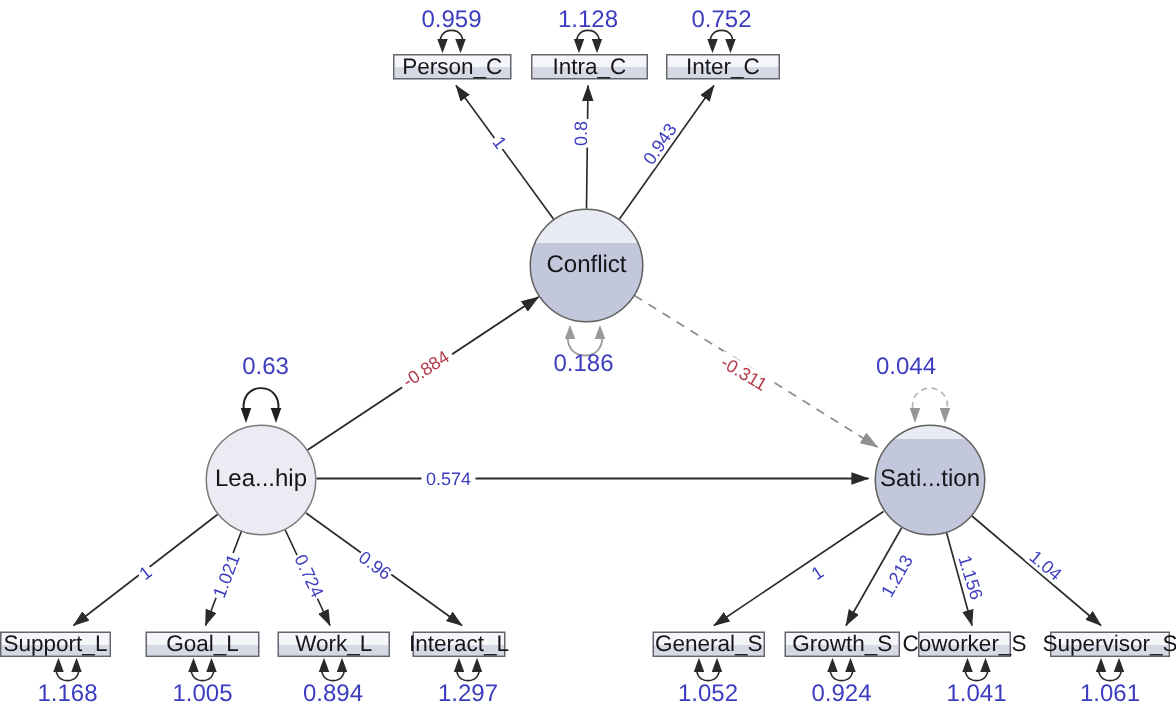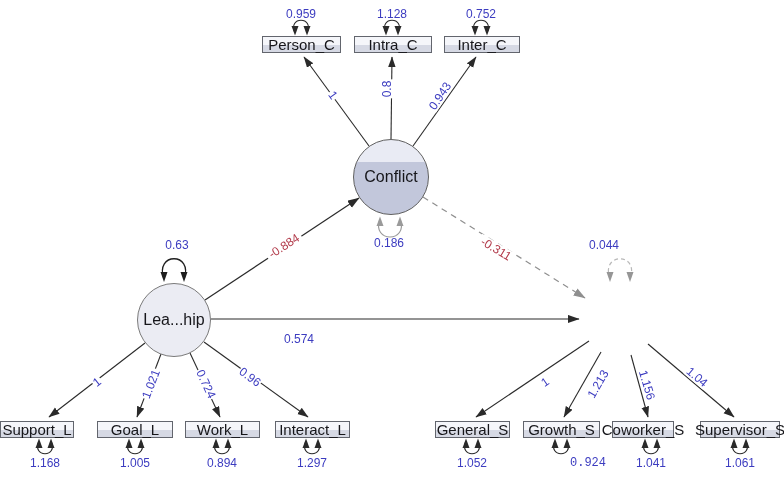--- a/index.html
+++ b/index.html
@@ -18,33 +18,33 @@
   .node-circle{
     position:absolute;border-radius:50%;box-sizing:border-box;
     border:1px solid #5f5f5f;
     display:flex;align-items:center;justify-content:center;
     font-size:16px;color:#16161a;
   }
   .circ-two-tone{background:linear-gradient(#e9ebf4 0 30%, #c2c7db 30% 100%);}
   .circ-thin-top{background:linear-gradient(#e9ebf4 0 12%, #c2c7db 12% 100%);}
   .circ-plain{background:#ebecf3;border-color:#7a7a7a;}
   .val{
-    position:absolute;font-size:12px;color:#3c3cc0;line-height:1;
+    position:absolute;font-size:16px;color:#3c3cc0;line-height:1;
     transform:translate(-50%,-50%);white-space:nowrap;
   }
   .loading{
     position:absolute;font-size:12px;color:#3c3cc0;line-height:1;
     background:#fff;padding:0 1px;white-space:nowrap;
   }
   .pathlab{
     position:absolute;font-size:12px;line-height:1;background:#fff;
     padding:0 3px;white-space:nowrap;
   }
   .neg{color:#b23a4a;}
-  .pos{color:#3c3cc0;margin-top:20px;}
+  .pos{color:#3c3cc0;}
 </style>
 </head>
 <body>
 
 <div id="canvas">
 
   <svg width="784" height="482">
     <defs>
       <marker id="ab" markerWidth="11" markerHeight="8" refX="9.5" refY="3.5" orient="auto">
         <path d="M0,0 L10,3.5 L0,7 Z" fill="#2a2a2a"></path>
@@ -145,41 +145,44 @@
       <polygon points="396.5,226 403.5,226 400,216.5" fill="#9a9a9a"></polygon>
     </g>
   </svg>
 
   <div class="node-circle circ-two-tone" style="left:353px;top:139px;width:76px;height:76px;">
     <span>Conflict</span>
   </div>
   <div class="node-circle circ-plain" style="left:137px;top:283px;width:74px;height:74px;">
     <span>Lea...hip</span>
   </div>
+  <div class="node-circle circ-thin-top" style="left:583px;top:283px;width:74px;height:74px;">
+    <span>Sati...tion</span>
+  </div>
 
   <div class="node-rect" style="left:262px;top:36px;width:79px;">
     <span>Person_C</span>
   </div>
   <div class="node-rect" style="left:354px;top:36px;width:78px;">
     <span>Intra_C</span>
   </div>
   <div class="node-rect" style="left:444px;top:36px;width:76px;">
     <span>Inter_C</span>
   </div>
 
   <div class="node-rect" style="left:0;top:421px;width:74px;">
     <span>Support_L</span>
   </div>
   <div class="node-rect" style="left:97px;top:421px;width:76px;">
     <span>Goal_L</span>
   </div>
   <div class="node-rect" style="left:185px;top:421px;width:75px;">
     <span>Work_L</span>
   </div>
-  <div class="node-rect" style="left:275px;top:421px;width:75px;">
+  <div class="node-rect" style="left:275px;top:421px;width:62px;">
     <span>Interact_L</span>
   </div>
 
   <div class="node-rect" style="left:435px;top:421px;width:75px;">
     <span>General_S</span>
   </div>
   <div class="node-rect" style="left:523px;top:421px;width:77px;">
     <span>Growth_S</span>
   </div>
   <div class="node-rect" style="left:612px;top:421px;width:62px;">
@@ -191,21 +194,21 @@
 
   <div class="val" style="left:301px;top:14px;">0.959</div>
   <div class="val" style="left:392px;top:14px;">1.128</div>
   <div class="val" style="left:481px;top:14px;">0.752</div>
 
   <div class="val" style="left:45px;top:463px;">1.168</div>
   <div class="val" style="left:135px;top:463px;">1.005</div>
   <div class="val" style="left:222px;top:463px;">0.894</div>
   <div class="val" style="left:312px;top:463px;">1.297</div>
   <div class="val" style="left:472px;top:463px;">1.052</div>
-  <div class="val" style="left:588px;top:463px;font-family:Liberation Mono, monospace;">0.924</div>
+  <div class="val" style="left:561px;top:463px;">0.924</div>
   <div class="val" style="left:651px;top:463px;">1.041</div>
   <div class="val" style="left:740px;top:463px;">1.061</div>
 
   <div class="val" style="left:177px;top:245px;">0.63</div>
   <div class="val" style="left:604px;top:245px;">0.044</div>
   <div class="val" style="left:389px;top:243px;">0.186</div>
 
   <div class="loading" style="left:333px;top:95px;transform:translate(-50%,-50%) rotate(54deg);">1</div>
   <div class="loading" style="left:387px;top:89px;transform:translate(-50%,-50%) rotate(-90deg);">0.8</div>
   <div class="loading" style="left:440px;top:96px;transform:translate(-50%,-50%) rotate(-56deg);">0.943</div>

